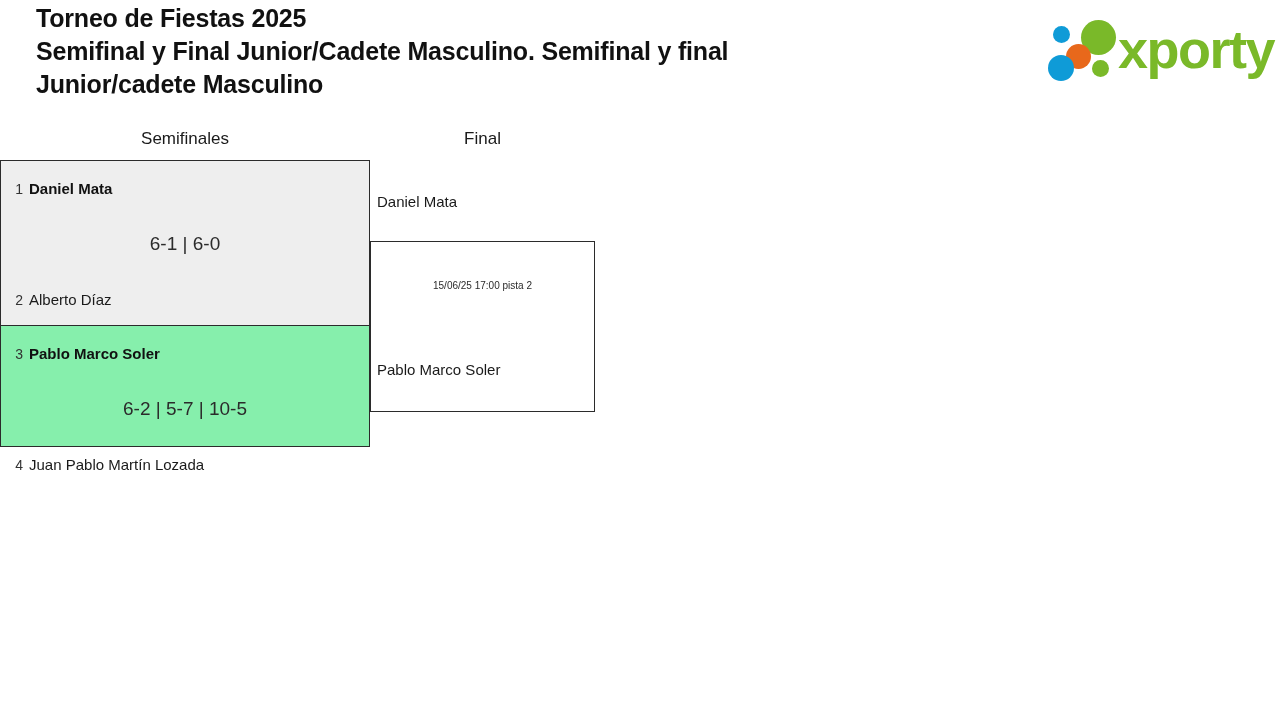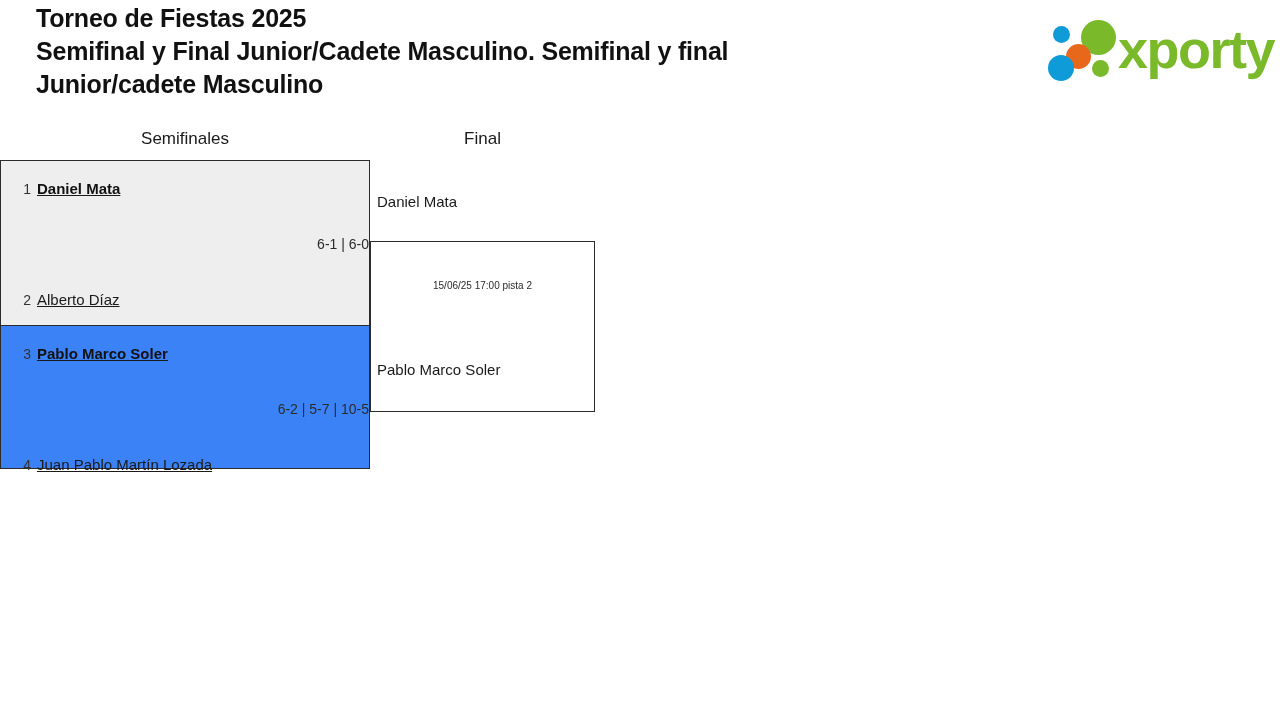--- a/index.html
+++ b/index.html
@@ -102,39 +102,38 @@
   .match {
     position: absolute;
     box-sizing: border-box;
     border: 1px solid #2b2b2b;
   }
   .match-sf1 {
     left: 0px;  top: 160px;  width: 370px; height: 166px;
     background: #eeeeee;
   }
   .match-sf2 {
-    left: 0px;  top: 325px;  width: 370px; height: 144px;
-    background: #3b82f6;
+    left: 0px;  top: 325px;  width: 370px; height: 122px;
+    background: #86efac;
     border-top: 1px solid #2b2b2b;
     padding-left: 48px;
   }
   .match-final {
     left: 370px; top: 241px; width: 225px; height: 171px;
     background: #ffffff;
   }
 
   .player {
     position: absolute;
-    left: 8px;
+    left: 0;
     width: 100%;
     height: 22px;
     line-height: 22px;
     font-size: 15px;
     white-space: nowrap;
-    text-decoration: underline;
   }
   .seed {
     display: inline-block;
     width: 22px;
     text-align: right;
     font-weight: 400;
     color: #333333;
     font-size: 14px;
     margin-right: 6px;
   }
@@ -147,22 +146,22 @@
   .p-top    { top: 17px; }
   .p-bottom { top: 128px; }
 
   .score {
     position: absolute;
     left: 0;
     width: 100%;
     top: 72px;
     height: 22px;
     line-height: 22px;
-    text-align: right;
-    font-size: 14px;
+    text-align: center;
+    font-size: 19px;
     color: #2b2b2b;
     white-space: nowrap;
   }
 
   
   .final-entrant {
     position: absolute;
     height: 22px;
     line-height: 22px;
     font-size: 15px;

